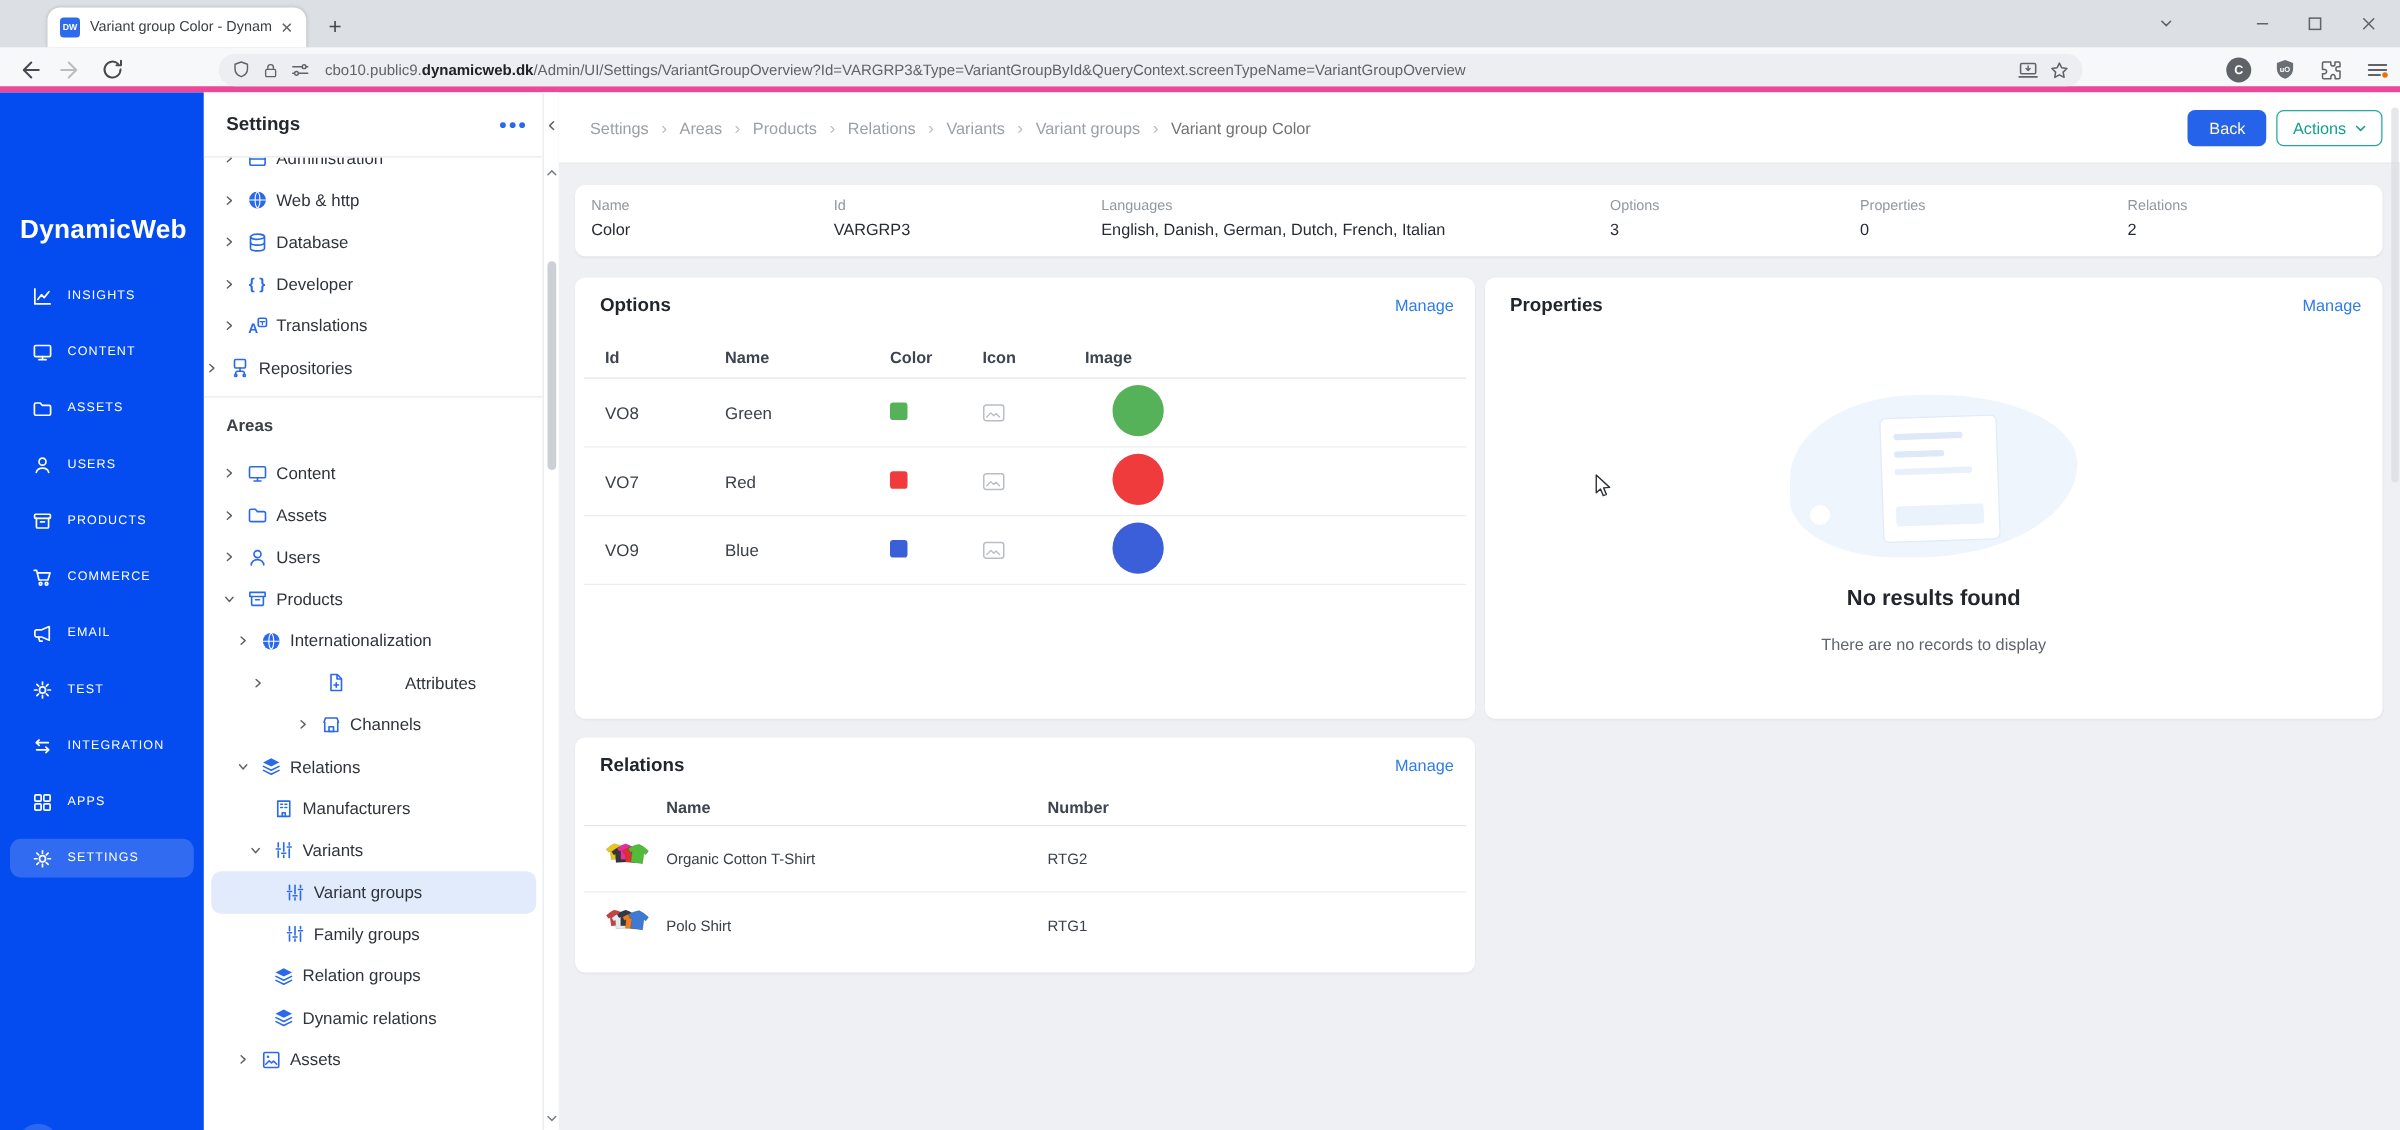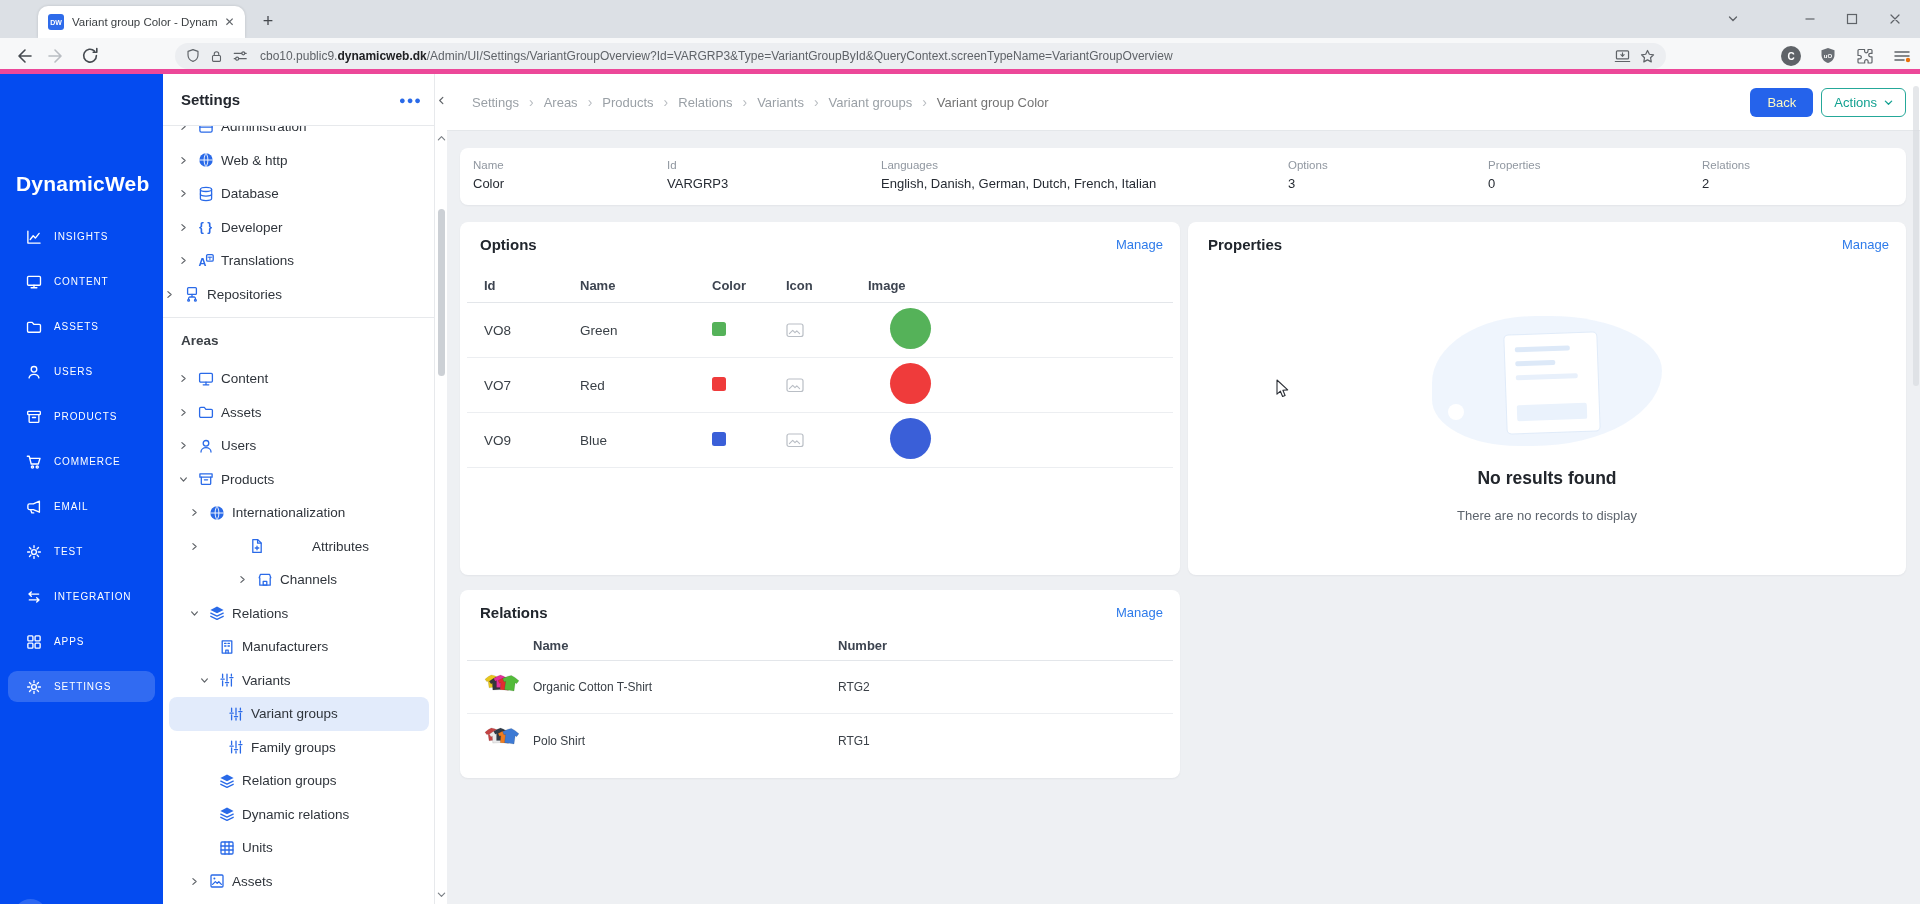--- a/index.html
+++ b/index.html
@@ -462,21 +462,21 @@
               </svg>
             </span>
             <span class="ticon">
               <svg viewBox="0 0 18 18" width="18" height="18" fill="none" stroke="#2a6ae8" stroke-width="1.3" stroke-linecap="round" stroke-linejoin="round">
                 <circle cx="9" cy="9" r="6.7" fill="#2a6ae8" stroke="none"></circle>
                 <path d="M2.5 9h13M9 2.5c2.6 2 2.6 11 0 13M9 2.5c-2.6 2-2.6 11 0 13" stroke="#fff" stroke-width="0.9"></path>
               </svg>
             </span>
             <span>Internationalization</span>
           </div>
-          <div class="tree-row" style="padding-left: 25px; gap: 40px;">
+          <div class="tree-row" style="padding-left: 37px; gap: 40px;">
             <span class="chev">
               <svg width="9" height="9" viewBox="0 0 10 10">
                 <path d="M3.2 1.8L6.8 5 3.2 8.2" stroke="#5f6368" stroke-width="1.3" fill="none" stroke-linecap="round" stroke-linejoin="round"></path>
               </svg>
             </span>
             <span class="ticon">
               <svg viewBox="0 0 18 18" width="18" height="18" fill="none" stroke="#2a6ae8" stroke-width="1.3" stroke-linecap="round" stroke-linejoin="round">
                 <path d="M4.8 2.6h5l3.4 3.4v9.4H4.8z"></path>
                 <path d="M9.6 2.8v3.4H13"></path>
                 <path d="M9 9.2v3.6M7.2 11h3.6"></path>
@@ -569,30 +569,20 @@
           </div>
           <div class="tree-row" style="padding-left: 35px;">
             <span class="chev"></span>
             <span class="ticon">
               <svg viewBox="0 0 18 18" width="18" height="18" fill="none" stroke="#2a6ae8" stroke-width="1.3" stroke-linecap="round" stroke-linejoin="round">
                 <path d="M9 2.6l6.6 3.3L9 9.2 2.4 5.9z" fill="#2a6ae8" stroke="none"></path>
                 <path d="M2.8 9.1L9 12.2l6.2-3.1M2.8 12.3L9 15.4l6.2-3.1"></path>
               </svg>
             </span>
             <span>Dynamic relations</span>
-          </div>
-          <div class="tree-row" style="padding-left: 35px;">
-            <span class="chev"></span>
-            <span class="ticon">
-              <svg viewBox="0 0 18 18" width="18" height="18" fill="none" stroke="#2a6ae8" stroke-width="1.3" stroke-linecap="round" stroke-linejoin="round">
-                <rect x="3" y="3" width="12" height="12" rx="1"></rect>
-                <path d="M3 7h12M3 11h12M7 3v12M11 3v12"></path>
-              </svg>
-            </span>
-            <span>Units</span>
           </div>
           <div class="tree-row" style="padding-left: 25px;">
             <span class="chev">
               <svg width="9" height="9" viewBox="0 0 10 10">
                 <path d="M3.2 1.8L6.8 5 3.2 8.2" stroke="#5f6368" stroke-width="1.3" fill="none" stroke-linecap="round" stroke-linejoin="round"></path>
               </svg>
             </span>
             <span class="ticon">
               <svg viewBox="0 0 18 18" width="18" height="18" fill="none" stroke="#2a6ae8" stroke-width="1.3" stroke-linecap="round" stroke-linejoin="round">
                 <rect x="3" y="3" width="12" height="12" rx="1"></rect>

